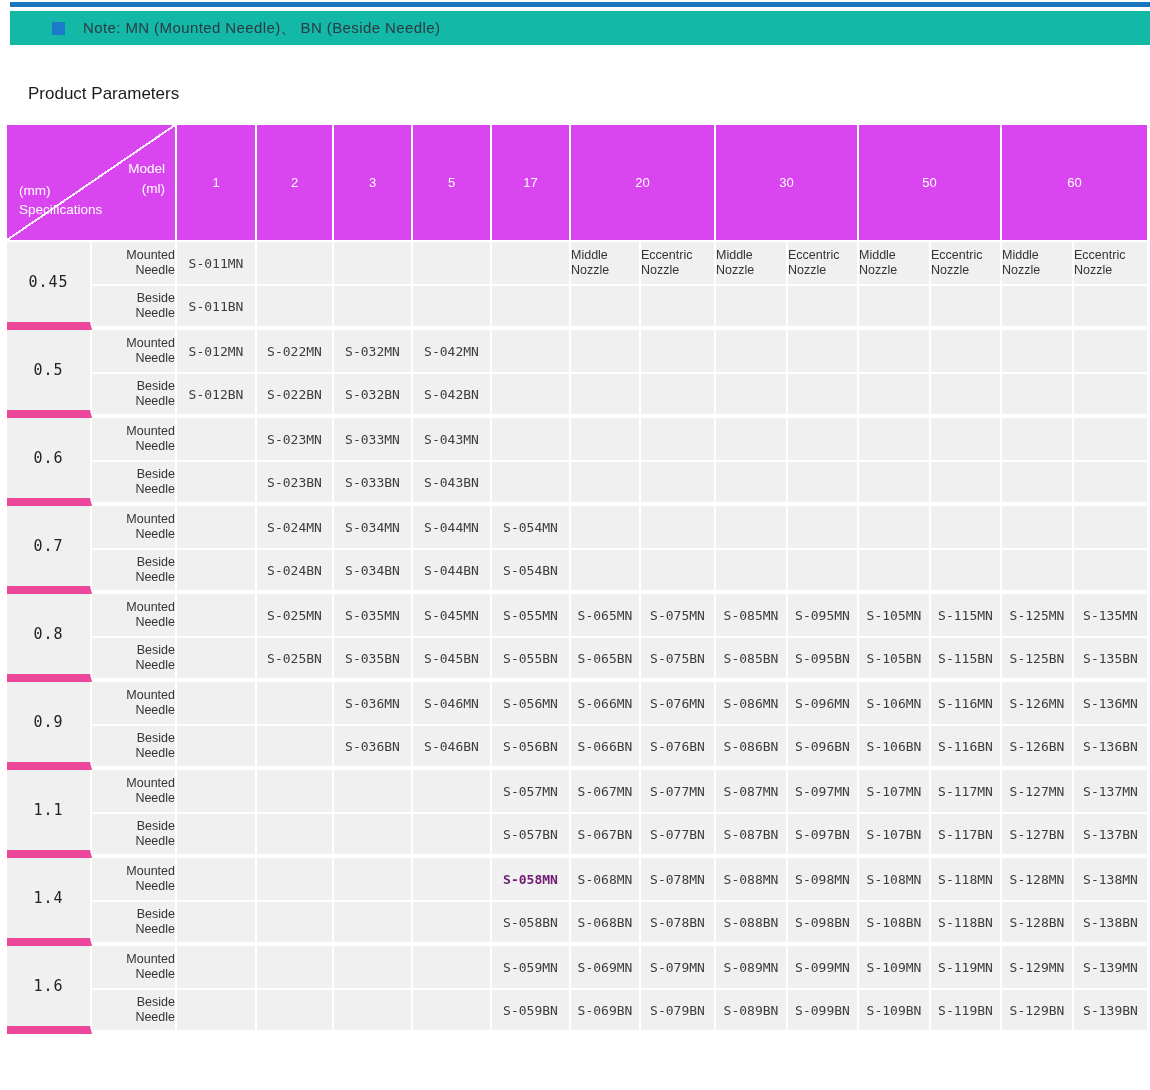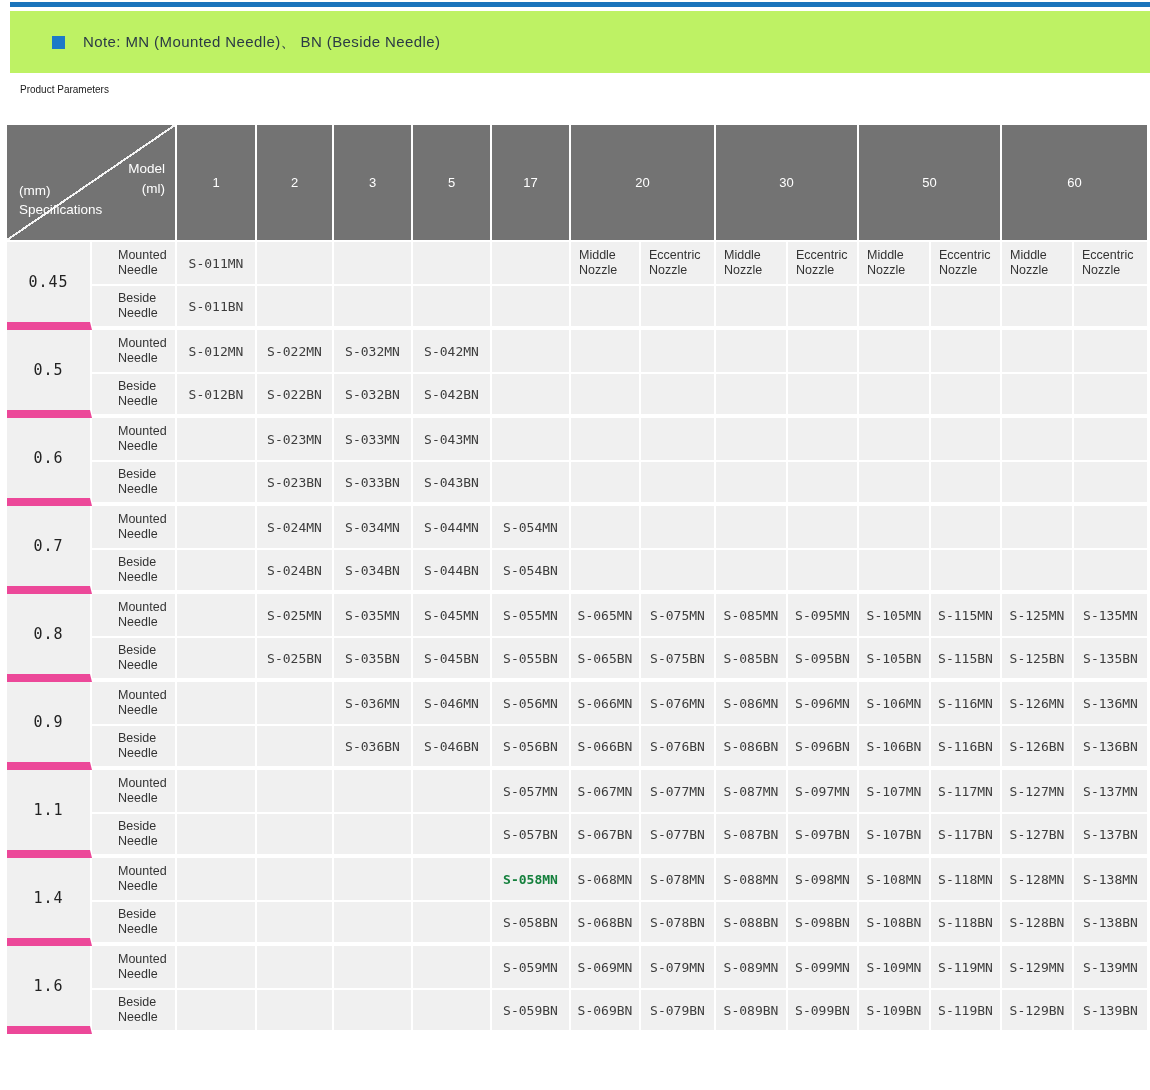--- a/index.html
+++ b/index.html
@@ -4,45 +4,45 @@
 <style>
   html,body{margin:0;padding:0;}
   body{
     width:1150px;height:1090px;position:relative;background:#ffffff;
     font-family:"Liberation Sans", sans-serif;
     -webkit-font-smoothing:antialiased;
   }
   
   .top-line{position:absolute;left:10px;top:2px;width:1140px;height:5px;background:#1b74bc;}
   
-  .note-bar{position:absolute;left:10px;top:11px;width:1140px;height:62px;background:#bef264;display:flex;align-items:center;}
+  .note-bar{position:absolute;left:10px;top:11px;width:1140px;height:34px;background:#14b8a6;display:flex;align-items:center;}
   .note-icon{width:13px;height:13px;background:#1c7ac8;margin-left:42px;flex:none;}
   .note-text{margin-left:18px;font-size:15px;color:#2b3a45;letter-spacing:.4px;}
   
-  .section-title{position:absolute;left:20px;top:84px;font-size:10px;color:#1a1a1a;}
+  .section-title{position:absolute;left:28px;top:84px;font-size:17px;color:#1a1a1a;}
   
   table{position:absolute;left:7px;top:125px;border-collapse:separate;border-spacing:0;table-layout:fixed;}
   th,td{padding:0;box-sizing:border-box;border-right:2px solid #fff;border-bottom:2px solid #fff;}
   tr > *:last-child{border-right:0;}
-  thead th{background:#737373;color:#fff;font-weight:normal;font-size:13px;height:117px;text-align:center;vertical-align:middle;}
+  thead th{background:#d946ef;color:#fff;font-weight:normal;font-size:13px;height:117px;text-align:center;vertical-align:middle;}
   th.corner{position:relative;}
   .corner-diag{position:absolute;left:0;top:0;right:0;bottom:0;
     background:linear-gradient(to bottom right,
       transparent calc(50% - 1px),
       rgba(255,255,255,.92) calc(50% - 1px),
       rgba(255,255,255,.92) calc(50% + 1px),
       transparent calc(50% + 1px));}
   .corner-model{position:absolute;top:34px;right:10px;text-align:right;font-size:13.5px;line-height:1.45;}
   .corner-specs{position:absolute;bottom:20px;left:12px;text-align:left;font-size:13.5px;line-height:1.45;}
   tbody td{background:#f0f0f0;height:44px;vertical-align:middle;color:#3d3d3d;}
   td.spec{font-family:"DejaVu Sans Mono", monospace;font-size:15px;color:#222;text-align:center;letter-spacing:1px;}
-  td.needle{font-size:12.5px;color:#333;padding-left:26px;line-height:1.18;}
+  td.needle{font-size:12.5px;color:#333;padding-left:26px;line-height:1.18;text-align:right;}
   td.code{font-family:"DejaVu Sans Mono", monospace;font-size:13px;text-align:center;}
-  td.nozzle{font-size:12.5px;color:#333;padding-left:8px;line-height:1.18;}
-  td.hl{color:#15803d;font-weight:bold;}
+  td.nozzle{font-size:12.5px;color:#333;line-height:1.18;}
+  td.hl{color:#701a75;font-weight:bold;}
   tr.group-end td{border-bottom:4px solid #fff;}
   td.spec{border-bottom:8px solid #ec4899;}
 </style>
 </head>
 <body>
 
 <div class="top-line"></div>
 
 <div class="note-bar">
   <div class="note-icon"></div>

